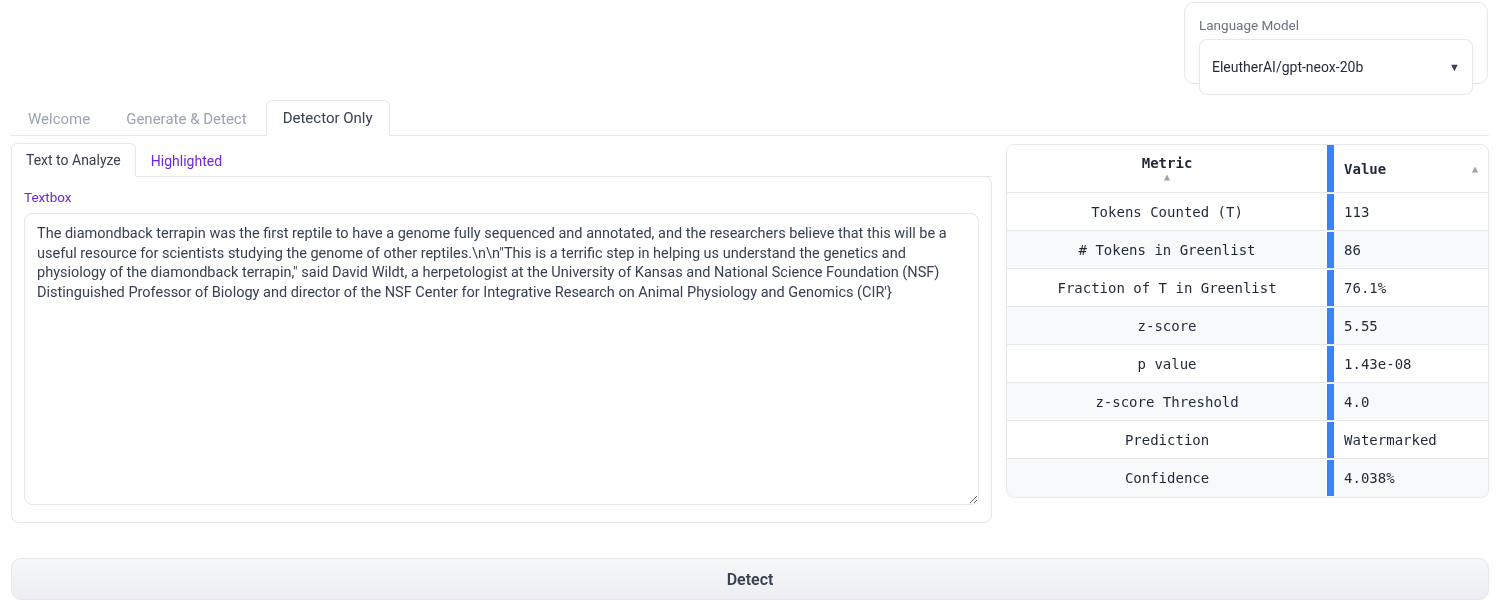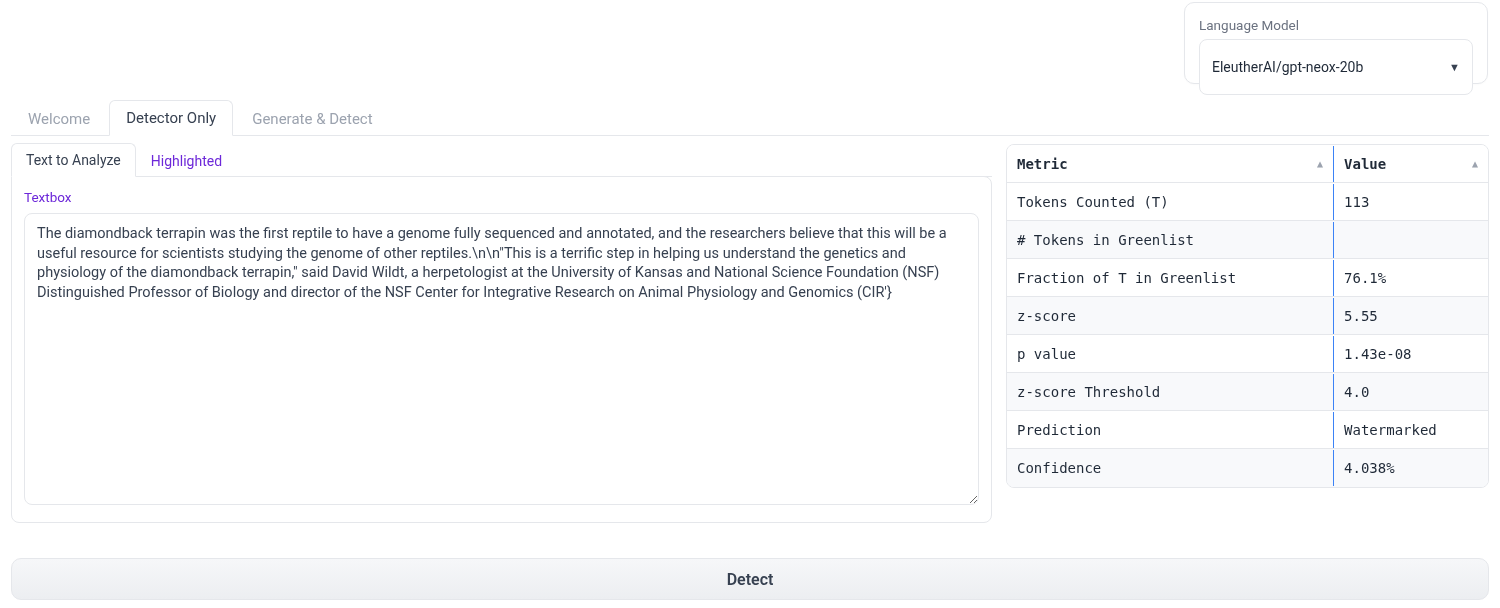--- a/index.html
+++ b/index.html
@@ -163,24 +163,25 @@
     border-bottom: 1px solid #e5e7eb;
     min-height: 38px;
   }
   .metrics-row:last-child { border-bottom: none; }
   .metrics-header { font-weight: 700; }
   .metric-cell, .value-cell {
     padding: 10px 10px;
   }
   .metric-cell {
     width: 68%;
-    border-right: 1px solid #3b82f6;
+    border-right: 7px solid #3b82f6;
     display: flex;
     align-items: center;
     justify-content: space-between;
+    flex-direction: column;
   }
   .value-cell {
     width: 32%;
     display: flex;
     align-items: center;
     justify-content: space-between;
   }
   .metrics-row:nth-child(even) { background: #f8f9fb; }
   .metrics-row:nth-child(odd) { background: #ffffff; }
   .metrics-header { background: #ffffff; }
@@ -211,22 +212,22 @@
 <div class="lm-card">
   <div class="lm-card-label">Language Model</div>
   <div class="lm-select">
     <span>EleutherAI/gpt-neox-20b</span>
     <span class="caret">▼</span>
   </div>
 </div>
 
 <div class="main-tabs">
   <div class="main-tab">Welcome</div>
+  <div class="main-tab">Generate &amp; Detect</div>
   <div class="main-tab active">Detector Only</div>
-  <div class="main-tab">Generate &amp; Detect</div>
 </div>
 
 <div class="content">
   <div class="left-col">
     <div class="sub-tabs">
       <div class="sub-tab active">Text to Analyze</div>
       <div class="sub-tab">Highlighted</div>
     </div>
     <div class="textbox-panel">
       <div class="textbox-label">Textbox</div>
@@ -246,20 +247,21 @@
           <span class="sort-caret">▲</span>
         </div>
       </div>
       <div id="metrics-body">
           <div class="metrics-row">
             <div class="metric-cell">Tokens Counted (T)</div>
             <div class="value-cell">113</div>
           </div>
           <div class="metrics-row">
             <div class="metric-cell"># Tokens in Greenlist</div>
+            <div class="value-cell">86</div>
           </div>
           <div class="metrics-row">
             <div class="metric-cell">Fraction of T in Greenlist</div>
             <div class="value-cell">76.1%</div>
           </div>
           <div class="metrics-row">
             <div class="metric-cell">z-score</div>
             <div class="value-cell">5.55</div>
           </div>
           <div class="metrics-row">

